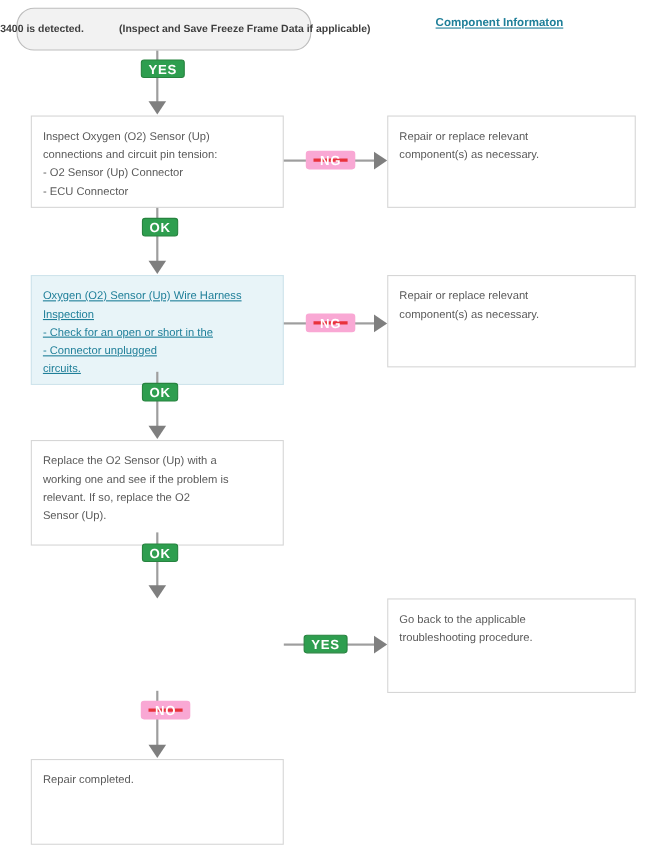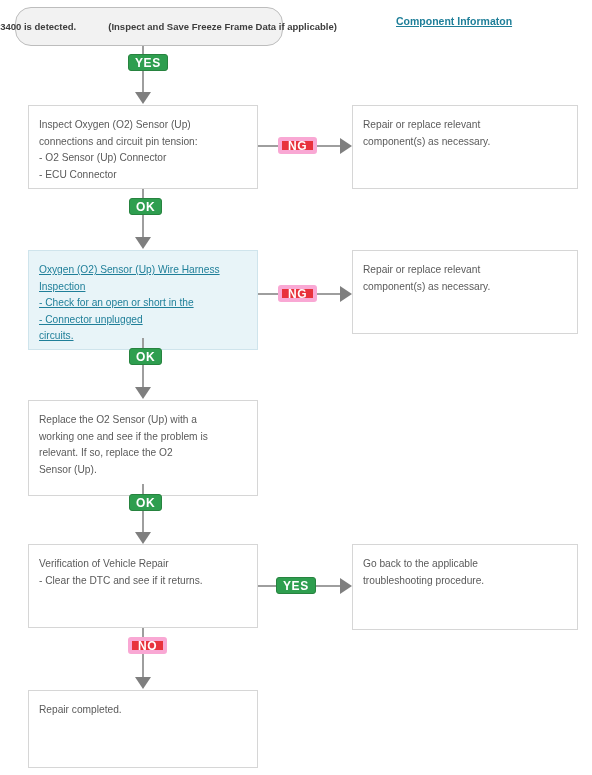--- a/index.html
+++ b/index.html
@@ -113,21 +113,21 @@
     color: #ffffff;
     font-size: 12px;
     font-weight: bold;
     letter-spacing: 0.6px;
     display: flex;
     align-items: center;
     justify-content: center;
     line-height: 1;
   }
   .badge.green { background: #2e9e4f; border: 1px solid #27833f; }
-  .badge.red   { background: #e8323c; border: 4px solid #f9a8d4; }
+  .badge.red   { background: #e8323c; border: 7px solid #f9a8d4; }
 </style>
 </head>
 <body>
 
 <div id="stage">
 
   <div class="abs toplink">Component Informaton</div>
 
   <div class="abs capsule">
     <span>DTC P013400 is detected.</span>
@@ -183,24 +183,20 @@
     <span class="line">Replace the O2 Sensor (Up) with a</span>
     <span class="line">working one and see if the problem is</span>
     <span class="line">relevant. If so, replace the O2</span>
     <span class="line">Sensor (Up).</span>
   </div>
 
   <div class="abs vline" style="left:142px; top:484px; height:49px;"></div>
   <div class="abs badge green" style="left:129px; top:494px;">OK</div>
   <div class="abs arrow-down" style="left:135px; top:532px;"></div>
 
-  <div class="abs box" style="left:28px; top:544px; width:230px; height:84px;">
-    <span class="line">Verification of Vehicle Repair</span>
-    <span class="line">- Clear the DTC and see if it returns.</span>
-  </div>
 
   <div class="abs hline" style="left:258px; top:585px; width:86px;"></div>
   <div class="abs badge green" style="left:276px; top:577px;">YES</div>
   <div class="abs arrow-right" style="left:340px; top:578px;"></div>
 
   <div class="abs box" style="left:352px; top:544px; width:226px; height:86px;">
     <span class="line">Go back to the applicable</span>
     <span class="line">troubleshooting procedure.</span>
   </div>
 

